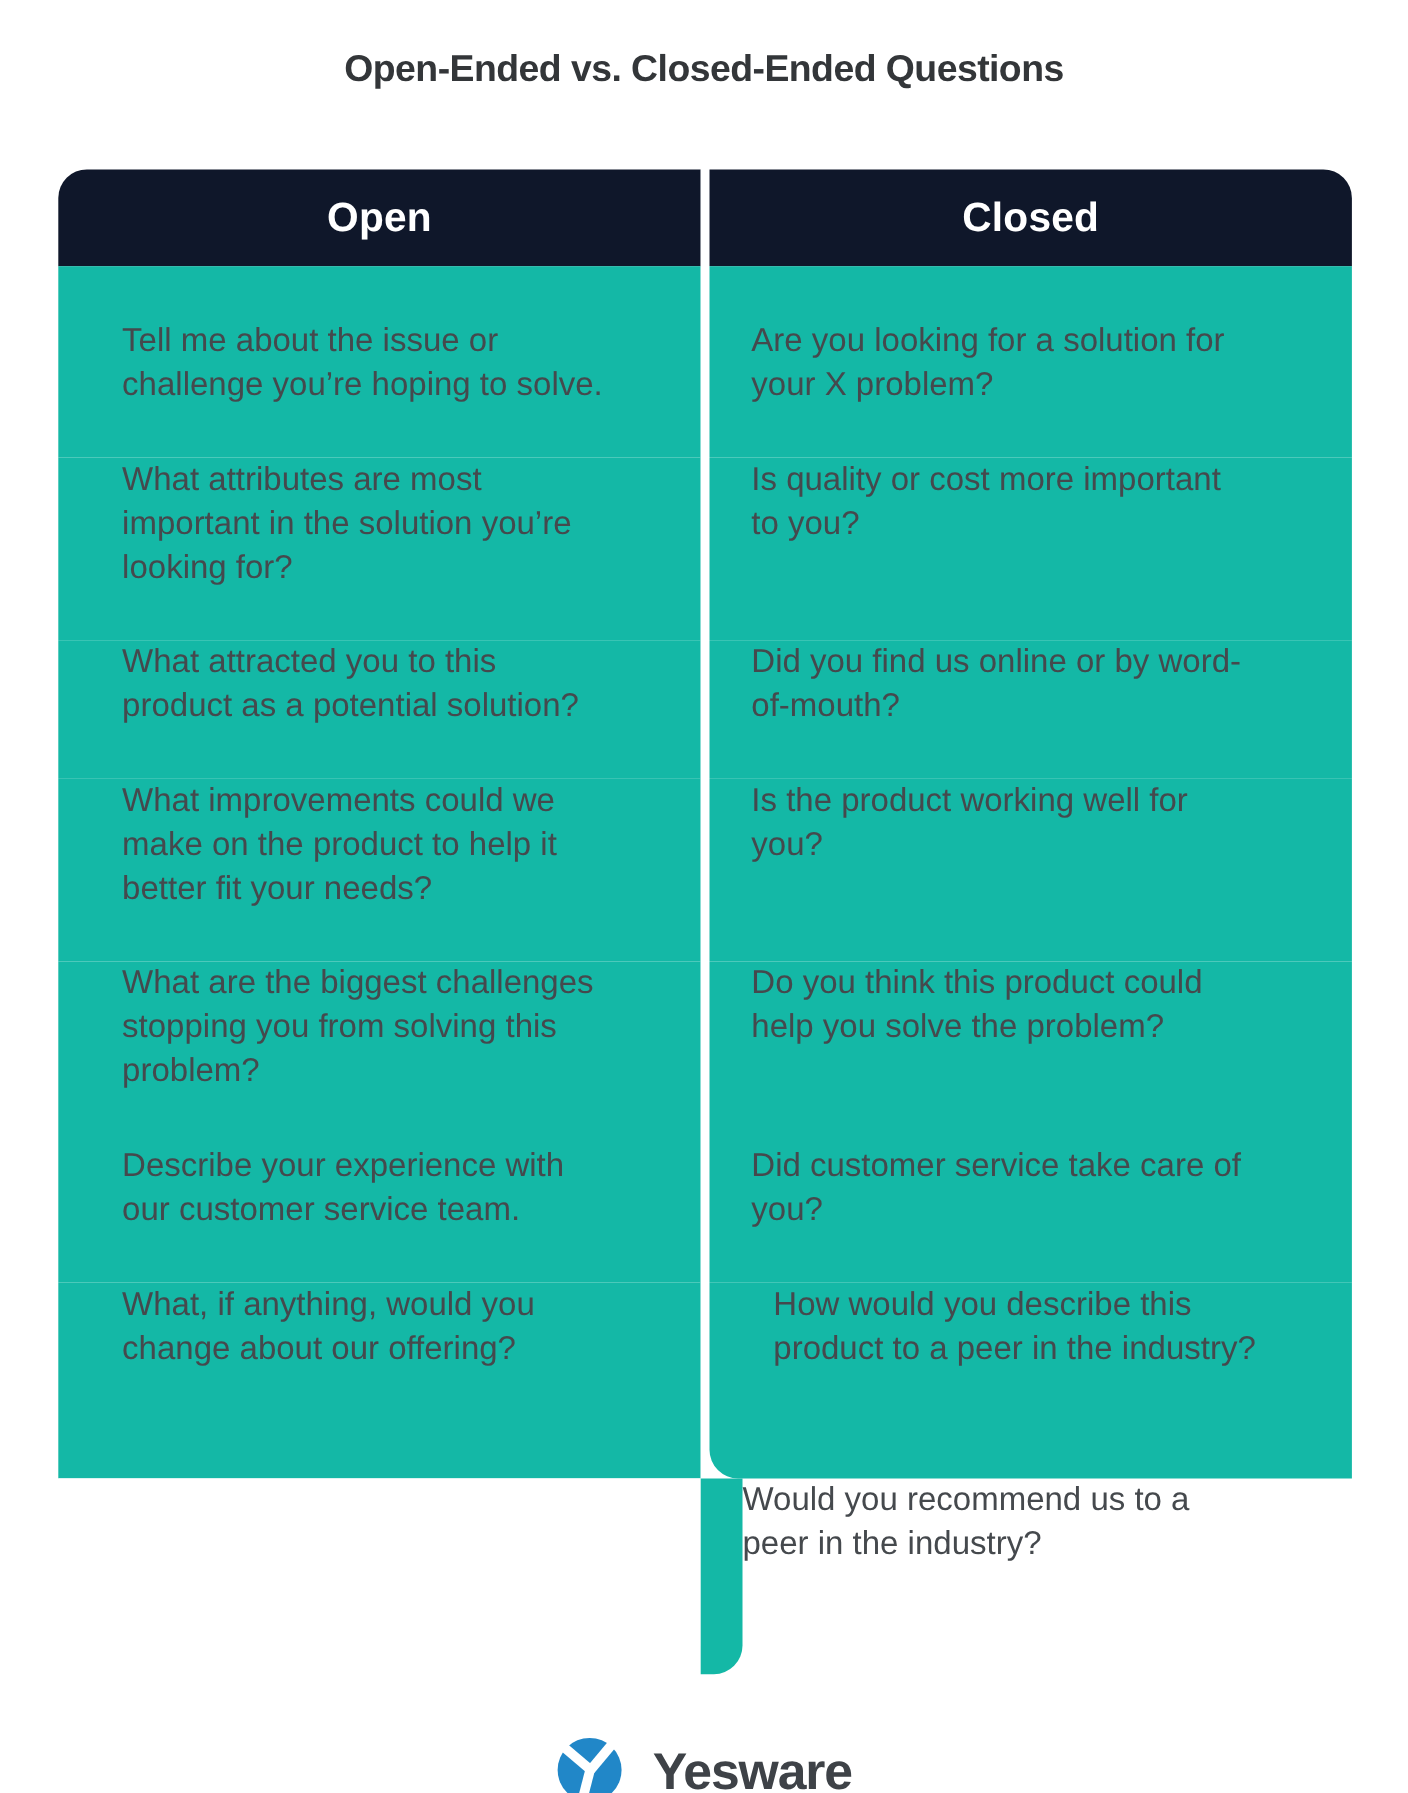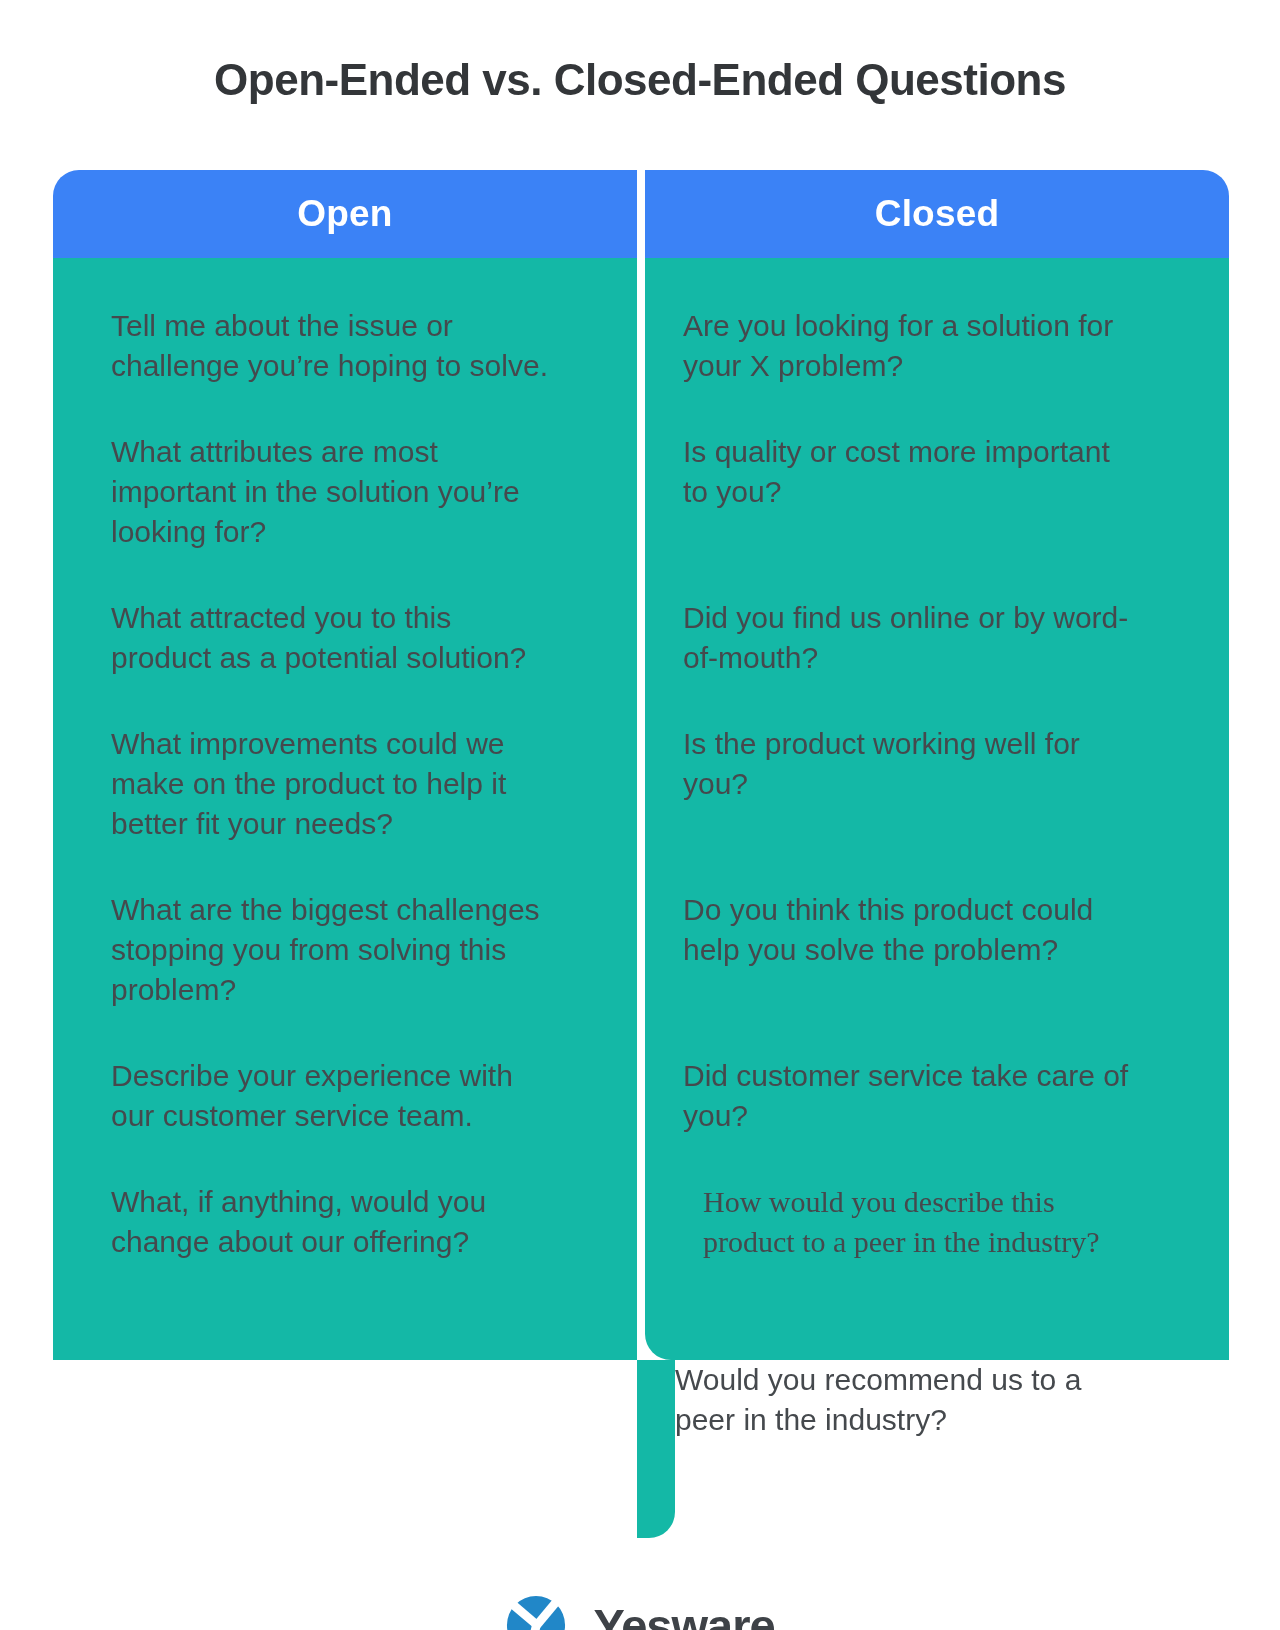--- a/index.html
+++ b/index.html
@@ -6,37 +6,37 @@
   .page {
     width: 1280px;
     height: 1630px;
     background: #ffffff;
     font-family: "Liberation Sans", sans-serif;
     overflow: hidden;
     position: relative;
   }
   .page-title {
     margin: 0;
-    padding-top: 52px;
+    padding-top: 36px;
     text-align: center;
-    font-size: 44px;
+    font-size: 34px;
     line-height: 55px;
     font-weight: 800;
     letter-spacing: -0.5px;
     color: #333639;
   }
   .comparison-table {
     margin: 63px auto 0 53px;
     width: 1176px;
     display: grid;
     grid-template-columns: 584px 8px 584px;
   }
   .hdr {
     height: 88px;
-    background: #3b82f6;
+    background: #0f172a;
     display: flex;
     align-items: center;
     justify-content: center;
   }
   .hdr-left  { border-top-left-radius: 26px; }
   .hdr-right { border-top-right-radius: 26px; }
   .hdr span {
     color: #ffffff;
     font-size: 37px;
     font-weight: 700;
@@ -49,21 +49,21 @@
     font-size: 30px;
     line-height: 40px;
     font-weight: 400;
     white-space: pre;
     padding-bottom: 46px;
   }
   .cell.left  { padding-left: 58px; }
   .cell.right { padding-left: 38px; }
   .row-first  { padding-top: 48px; }
   .row-last   { padding-bottom: 98px; }
-  .row-last.left  { border-bottom-left-radius: 26px; font-family: Liberation Serif, serif; }
+  .row-last.left  { border-bottom-left-radius: 26px; }
   .row-last.right { border-bottom-right-radius: 26px; }
   .footer {
     margin-top: 56px;
     display: flex;
     align-items: center;
     justify-content: center;
     gap: 26px;
   }
   .logo-mark { width: 62px; height: 62px; display: block; }
   .brand-text {

